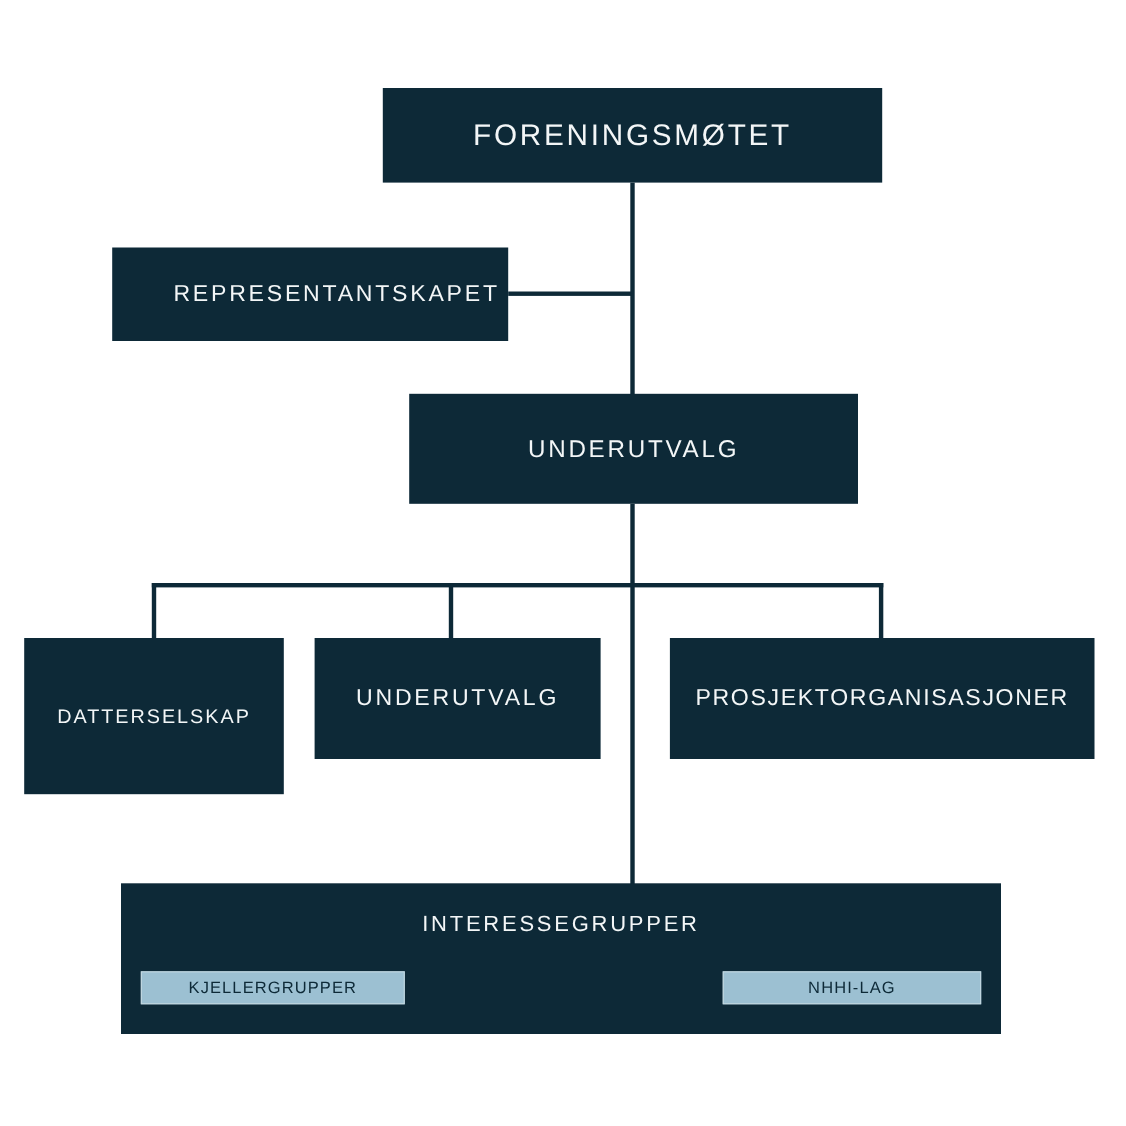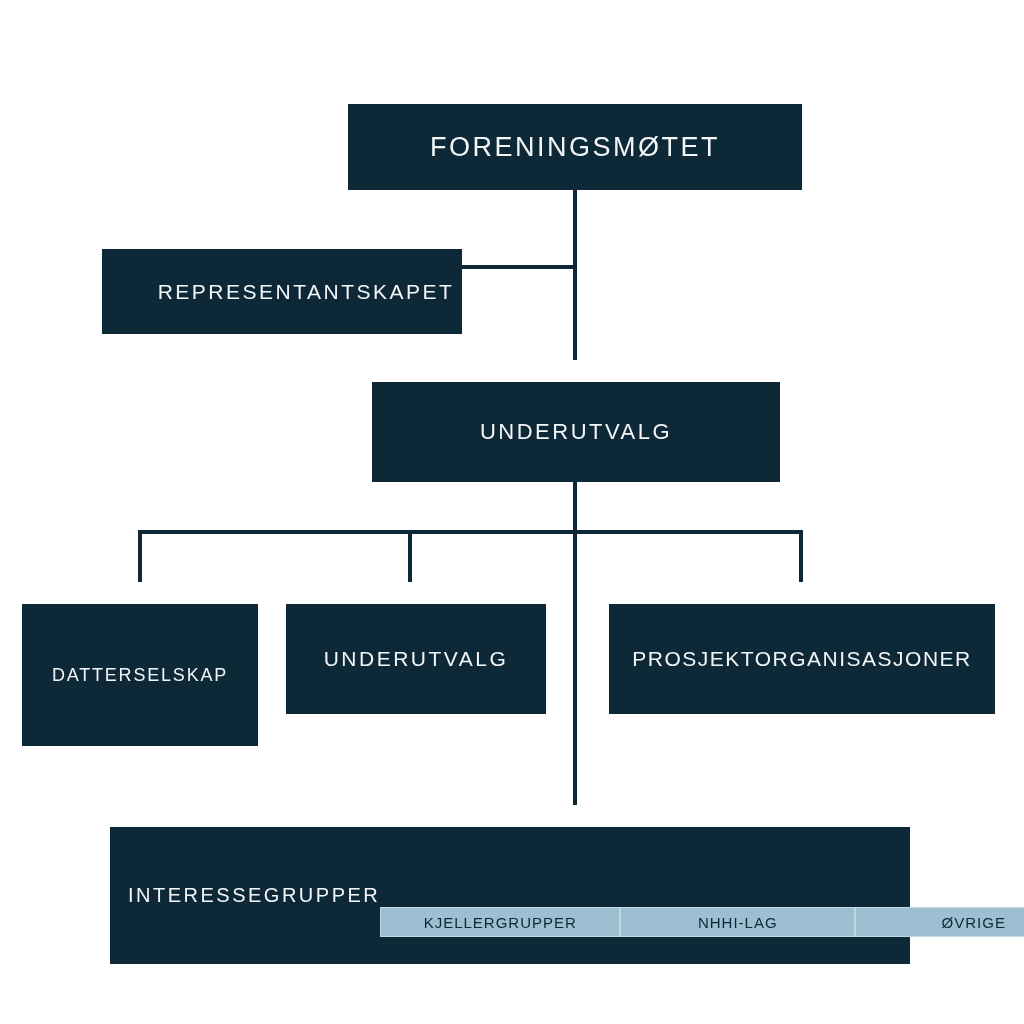--- a/index.html
+++ b/index.html
@@ -19,35 +19,34 @@
     position: absolute;
     background: var(--box, #0d2937);
     color: var(--box_text, #f3f6f7);
     display: flex;
     align-items: center;
     justify-content: center;
     text-align: center;
     letter-spacing: 2.5px;
     font-weight: 400;
     box-sizing: border-box;
-    margin-top: 24px;
   }
   .line {
     position: absolute;
     background: var(--line, #0d2937);
   }
   .node-foreningsmotet    { left: 348px; top: 80px;  width: 454px; height: 86px;  font-size: 27px; }
   .node-representantskapet{ left: 102px; top: 225px; width: 360px; height: 85px;  font-size: 21px; padding-left: 48px; }
   .node-kjernestyret      { left: 372px; top: 358px; width: 408px; height: 100px; font-size: 22px; }
   .node-datterselskap     { left: 22px;  top: 580px; width: 236px; height: 142px; font-size: 18px; letter-spacing: 1.8px; }
   .node-underutvalg       { left: 286px; top: 580px; width: 260px; height: 110px; font-size: 21px; }
   .node-prosjektorganisasjoner { left: 609px; top: 580px; width: 386px; height: 110px; font-size: 21px; letter-spacing: 1.5px; }
   .node-interessegrupper {
     left: 110px; top: 803px; width: 800px; height: 137px;
-    flex-direction: row;
+    flex-direction: column;
     justify-content: flex-start;
     font-size: 20px;
     padding: 26px 18px 27px 18px;
   }
   .subgroup-row {
     margin-top: auto;
     width: 100%;
     display: flex;
     justify-content: space-between;
   }
@@ -115,19 +114,16 @@
 
   <div class="node node-interessegrupper">
     <span>INTERESSEGRUPPER</span>
     <div class="subgroup-row">
       <div class="subgroup subgroup-0">
         <span>KJELLERGRUPPER</span>
       </div>
       <div class="subgroup subgroup-1">
         <span>NHHI-LAG</span>
       </div>
-      <div class="subgroup subgroup-2">
-        <span>ØVRIGE</span>
-      </div>
     </div>
   </div>
 
 </div>
 
 </body></html>

